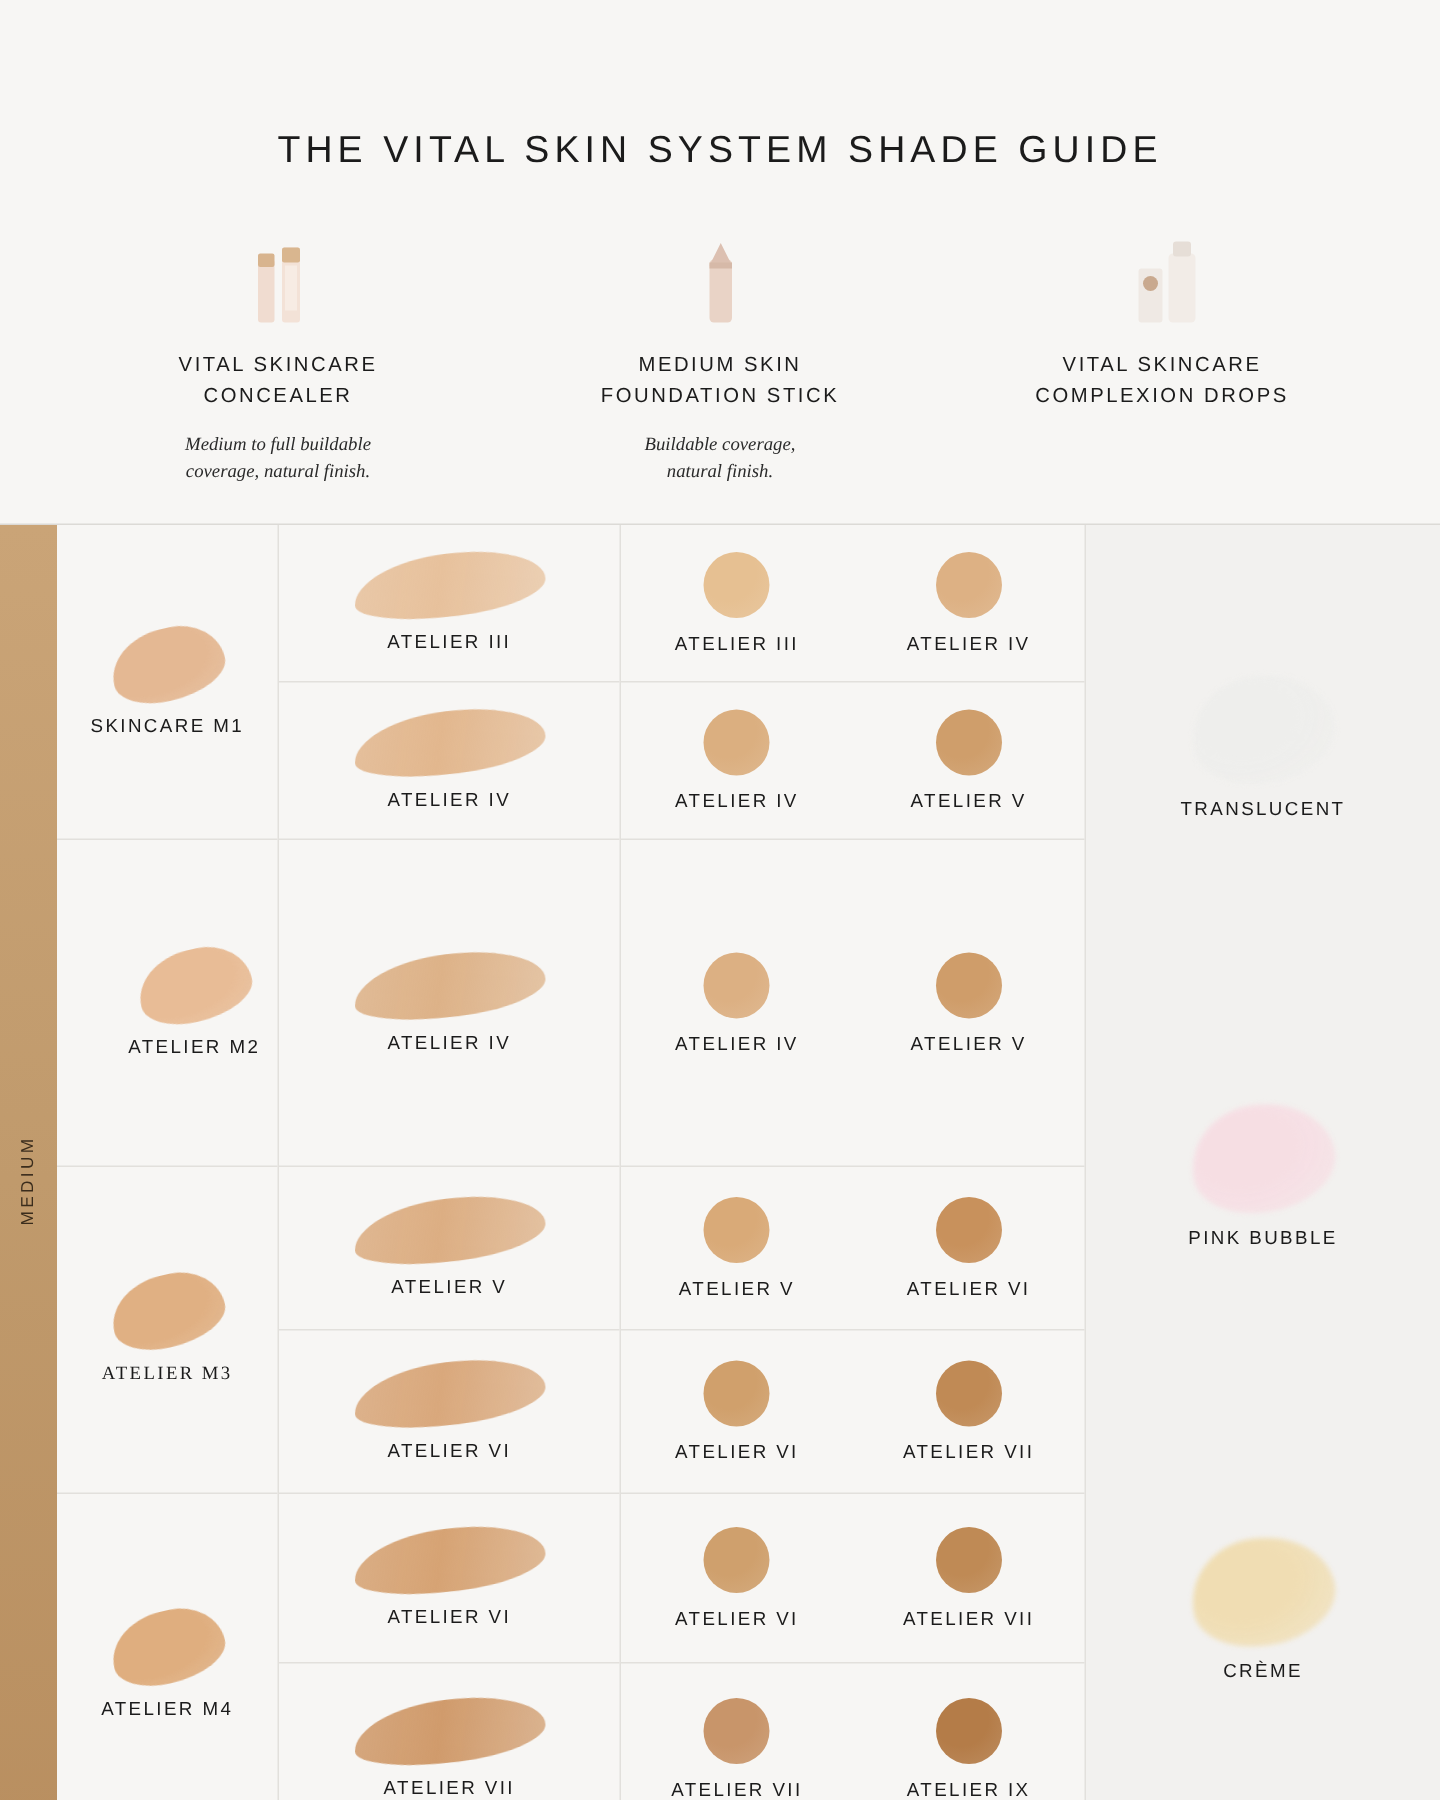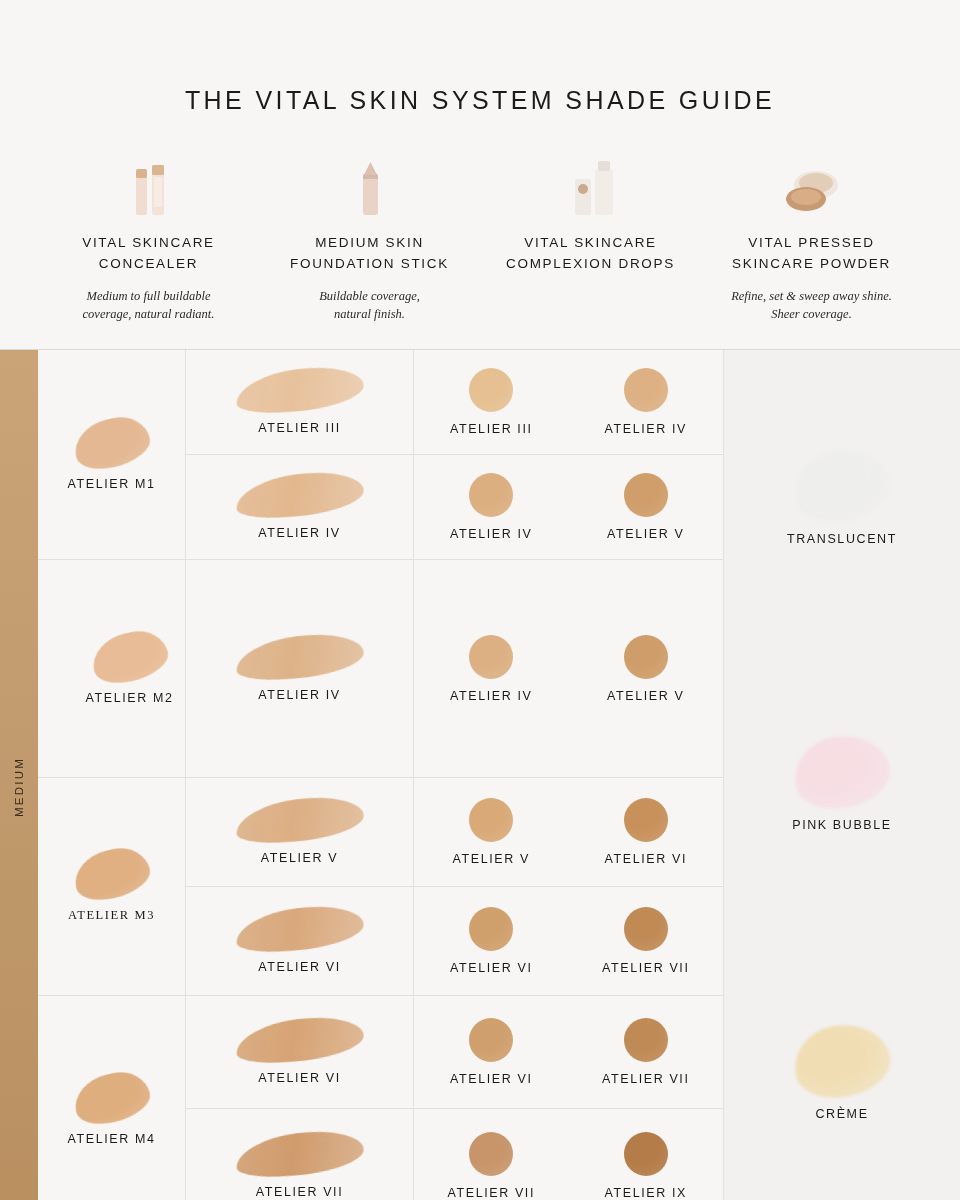--- a/index.html
+++ b/index.html
@@ -197,21 +197,21 @@
             <rect x="22" y="14" width="11" height="42" rx="2" fill="#f0dcd0"></rect>
             <rect x="22" y="10" width="11" height="9" rx="1.5" fill="#d8b48e"></rect>
             <rect x="38" y="6" width="12" height="50" rx="2" fill="#f3e2d7"></rect>
             <rect x="38" y="6" width="12" height="10" rx="1.5" fill="#d9b68f"></rect>
             <rect x="40" y="18" width="8" height="30" fill="#f7ece4"></rect>
           </svg>
         </div>
         <div class="prod-name">VITAL SKINCARE
 CONCEALER</div>
         <div class="prod-desc">Medium to full buildable
-coverage, natural radiant.</div>
+coverage, natural finish.</div>
       </div>
 
       <div class="product">
         <div class="prod-art">
           <svg width="70" height="58" viewBox="0 0 70 58">
             <rect x="28" y="14" width="15" height="42" rx="3" fill="#e9d3c6"></rect>
             <path d="M28 18 L35.5 3 L43 18 Z" fill="#dcc0b1"></path>
             <rect x="28" y="16" width="15" height="4" fill="#d6b9a8"></rect>
           </svg>
         </div>
@@ -227,49 +227,35 @@
             <rect x="24" y="20" width="16" height="36" rx="2" fill="#efe9e4"></rect>
             <circle cx="32" cy="30" r="5" fill="#c9a98f"></circle>
             <rect x="44" y="10" width="18" height="46" rx="3" fill="#f2ece7"></rect>
             <rect x="47" y="2" width="12" height="10" rx="2" fill="#e6ded7"></rect>
           </svg>
         </div>
         <div class="prod-name">VITAL SKINCARE
 COMPLEXION DROPS</div>
       </div>
 
-      <div class="product">
-        <div class="prod-art">
-          <svg width="80" height="58" viewBox="0 0 80 58">
-            <ellipse cx="44" cy="26" rx="22" ry="14" fill="#efe6dd"></ellipse>
-            <ellipse cx="44" cy="24" rx="17" ry="10" fill="#e2cdb8"></ellipse>
-            <ellipse cx="34" cy="40" rx="20" ry="12" fill="#c89a74"></ellipse>
-            <ellipse cx="34" cy="38" rx="15" ry="8" fill="#d8ae87"></ellipse>
-          </svg>
-        </div>
-        <div class="prod-name">VITAL PRESSED
-SKINCARE POWDER</div>
-        <div class="prod-desc">Refine, set &amp; sweep away shine.
-Sheer coverage.</div>
-      </div>
 
     </div>
     <div class="divider"></div>
   </div>
 
   <div class="grid-wrap">
 
     <div class="depth-bar">
       <span class="depth-label">MEDIUM</span>
     </div>
 
     <div class="col-concealer" id="col-conc">
         <div class="cell bb" style="height: 210px;">
           <div class="sw-conc" style="background: radial-gradient(at 35% 40%, rgb(228, 184, 147) 55%, rgba(228, 184, 147, 0.8) 100%);"></div>
-          <div class="swatch-label">ATELIER M1</div>
+          <div class="swatch-label">SKINCARE M1</div>
         </div>
         <div class="cell bb" style="height: 218px; padding-left: 36px;">
           <div class="sw-conc" style="background: radial-gradient(at 35% 40%, rgb(232, 188, 150) 55%, rgba(232, 188, 150, 0.8) 100%);"></div>
           <div class="swatch-label">ATELIER M2</div>
         </div>
         <div class="cell bb" style="height: 218px; font-family: Liberation Serif, serif;">
           <div class="sw-conc" style="background: radial-gradient(at 35% 40%, rgb(224, 176, 131) 55%, rgba(224, 176, 131, 0.8) 100%);"></div>
           <div class="swatch-label">ATELIER M3</div>
         </div>
         <div class="cell" style="height: 227px;">

